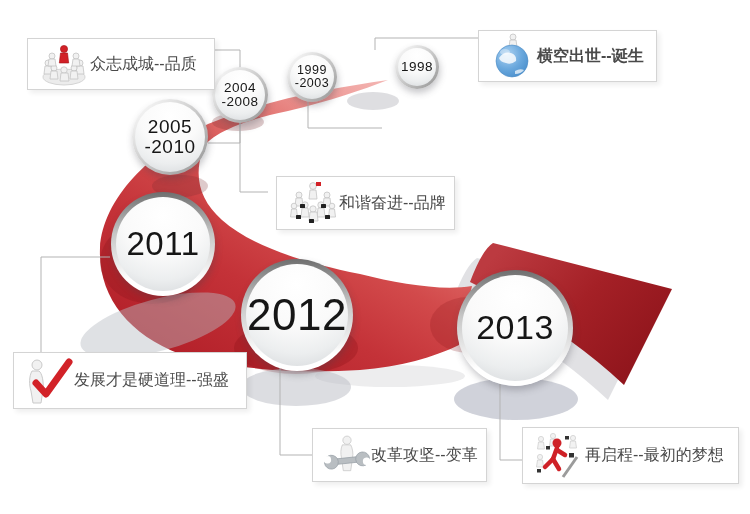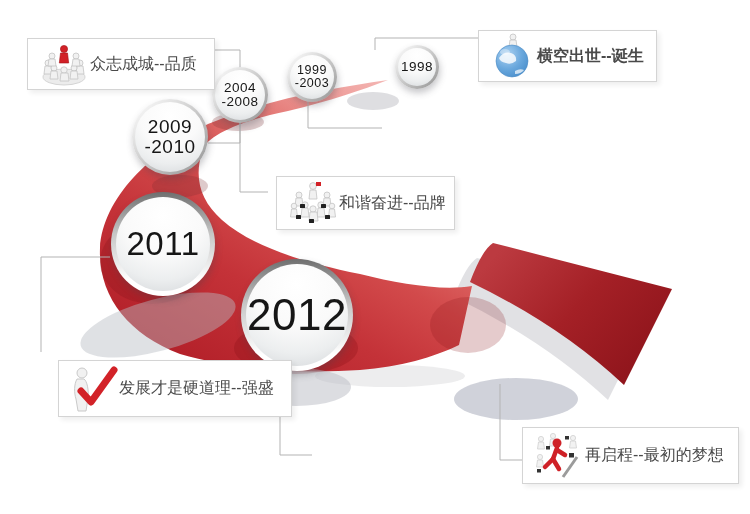--- a/index.html
+++ b/index.html
@@ -34,21 +34,21 @@
   .n1998 .inner{font-size:13.5px;}
   .callout{position:absolute;background:#fff;border:1px solid #d4d4d4;
         box-shadow:3px 3px 5px rgba(0,0,0,.07);
         display:flex;align-items:center;padding-left:10px;}
   .callout .ctext{font-size:16px;color:#4a4a4a;white-space:nowrap;}
   .cicon{flex:0 0 auto;display:flex;align-items:center;justify-content:center;}
   .cA{left:27px;top:38px;width:176px;height:50px;}
   .cB{left:478px;top:30px;width:167px;height:50px;font-weight:bold;}
   .cC{left:382px;top:104px;width:178px;height:56px;}
   .cD{left:258px;top:176px;width:167px;height:52px;margin-left:18px;}
-  .cE{left:13px;top:360px;width:222px;height:55px;margin-left:45px;}
+  .cE{left:13px;top:352px;width:222px;height:55px;}
   .cF{left:312px;top:428px;width:163px;height:52px;}
   .cG{left:522px;top:427px;width:205px;height:55px;}
 </style>
 </head>
 <body>
 
 <div id="stage">
   <svg id="swoosh" width="750" height="514" viewBox="0 0 750 514">
     <defs>
       <linearGradient id="bandGrad" gradientUnits="userSpaceOnUse" x1="390" y1="60" x2="210" y2="380">
@@ -127,32 +127,37 @@
       </div>
   </div>
   <div class="node small n0408">
     <div class="inner">
         <span class="yline">2004</span>
         <span class="yline">-2008</span>
       </div>
   </div>
   <div class="node small n0910">
     <div class="inner">
-        <span class="yline">2009</span>
+        <span class="yline">2005</span>
         <span class="yline">-2010</span>
       </div>
   </div>
   <div class="node big n2011">
     <div class="inner">
         <span class="yline">2011</span>
       </div>
   </div>
   <div class="node big n2012">
     <div class="inner">
         <span class="yline">2012</span>
+      </div>
+  </div>
+  <div class="node big n2013">
+    <div class="inner">
+        <span class="yline">2013</span>
       </div>
   </div>
 
   <div class="callout cA">
     <span class="cicon">
       <svg width="52" height="46" viewBox="0 0 52 46">
         <ellipse cx="26" cy="36" rx="21" ry="8" fill="#ececec" stroke="#d5d5d5"></ellipse>
         <g fill="#f1f1f1" stroke="#c4c4c4" stroke-width="0.8">
           <circle cx="10" cy="22" r="3"></circle>
             <path d="M7 25 h6 l1 8 h-8 z"></path>
@@ -236,20 +241,38 @@
         <g fill="#f1f1f1" stroke="#c4c4c4" stroke-width="0.9">
           <circle cx="13" cy="9" r="5"></circle>
           <path d="M8 15 c-3 5 -3 14 -1 20 l2 12 h8 l2 -13 c1 -8 -1 -17 -4 -19 z"></path>
         </g>
         <path d="M12 27 L22 38 L45 6" fill="none" stroke="#d22228" stroke-width="7" stroke-linecap="round" stroke-linejoin="round"></path>
       </svg>
     </span>
     <span class="ctext">发展才是硬道理--强盛</span>
   </div>
 
+  <div class="callout cF">
+    <span class="cicon">
+      <svg width="48" height="48" viewBox="0 0 52 48">
+        <g fill="#f1f1f1" stroke="#c4c4c4" stroke-width="0.8">
+          <circle cx="26" cy="8" r="4.5"></circle>
+          <path d="M21 13 c-2 4 -2 10 -1 14 l2 14 h8 l2 -14 c1 -5 0 -10 -2 -14 z"></path>
+        </g>
+        <g transform="rotate(-6 26 30)">
+          <rect x="10" y="27" width="32" height="6" fill="#b9bec2" stroke="#98a0a6" stroke-width="0.8"></rect>
+          <circle cx="9" cy="30" r="7.5" fill="#b9bec2" stroke="#98a0a6" stroke-width="0.8"></circle>
+          <circle cx="5" cy="27" r="4" fill="#fff"></circle>
+          <circle cx="43" cy="30" r="7.5" fill="#b9bec2" stroke="#98a0a6" stroke-width="0.8"></circle>
+          <circle cx="47" cy="33" r="4" fill="#fff"></circle>
+        </g>
+      </svg>
+    </span>
+    <span class="ctext">改革攻坚--变革</span>
+  </div>
 
   <div class="callout cG">
     <span class="cicon">
       <svg width="52" height="50" viewBox="0 0 52 50">
         <g fill="#f1f1f1" stroke="#cccccc" stroke-width="0.8" opacity="0.9">
           <circle cx="8" cy="8" r="2.6"></circle>
             <path d="M5.5 11 h5 l1 7 h-7 z"></path>
           <circle cx="20" cy="5" r="2.6"></circle>
             <path d="M17.5 8 h5 l1 7 h-7 z"></path>
           <circle cx="40" cy="7" r="2.6"></circle>

